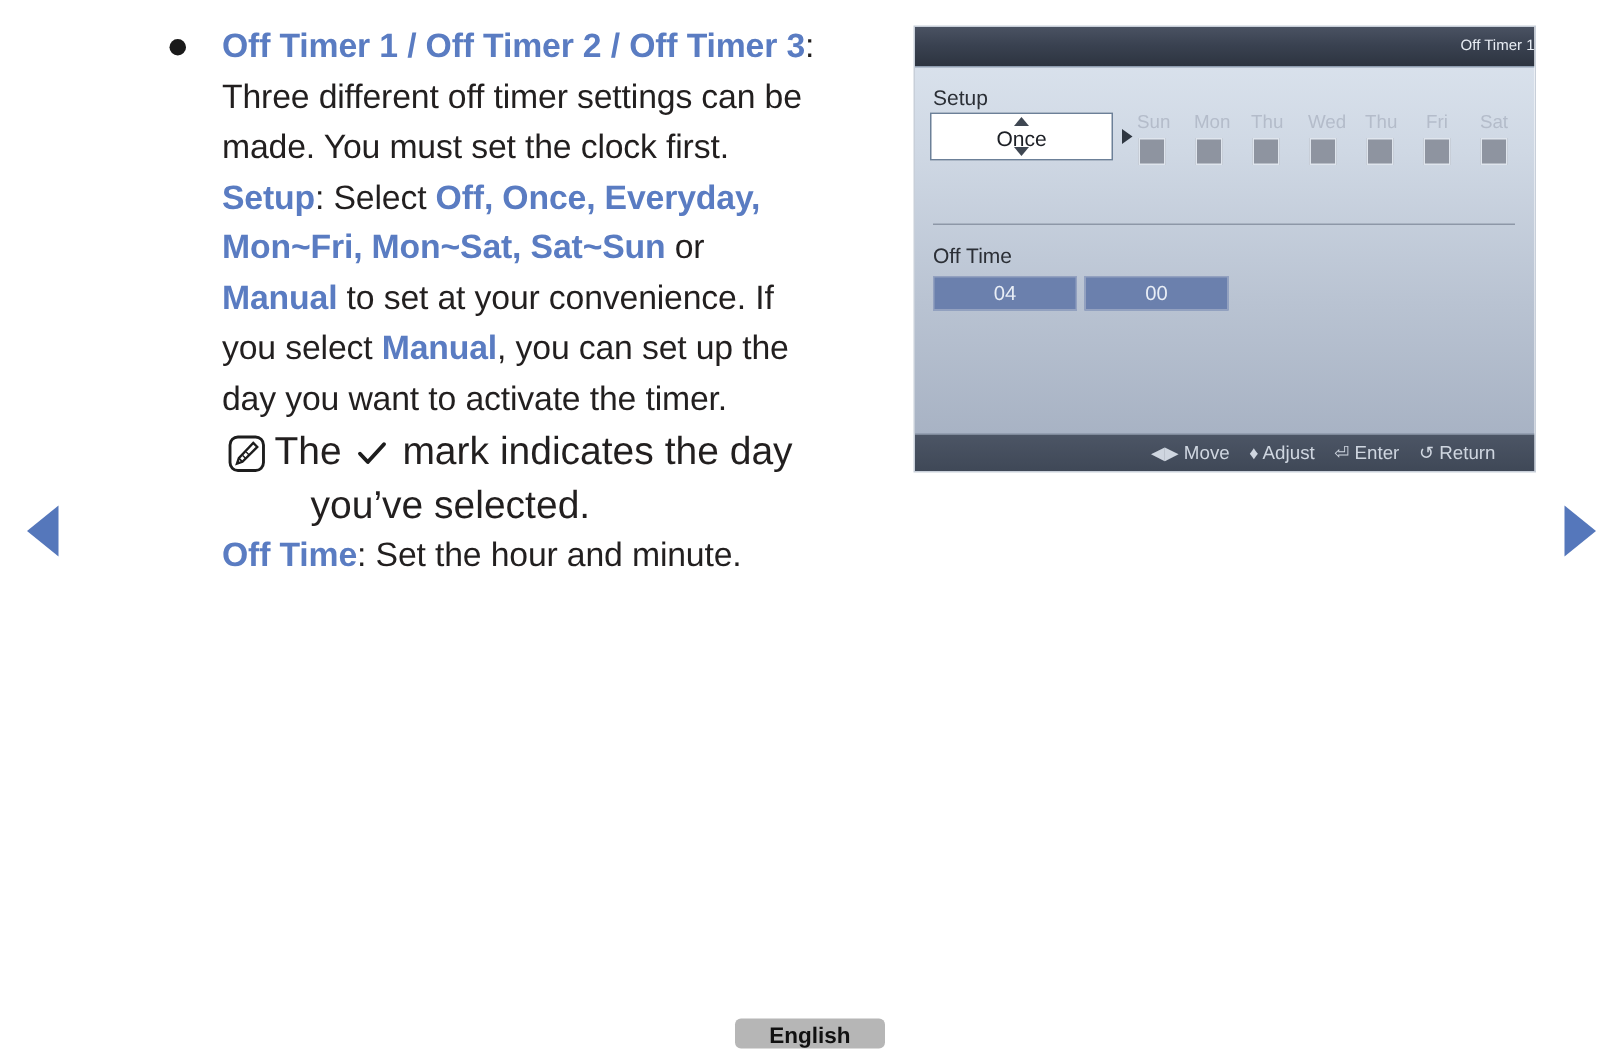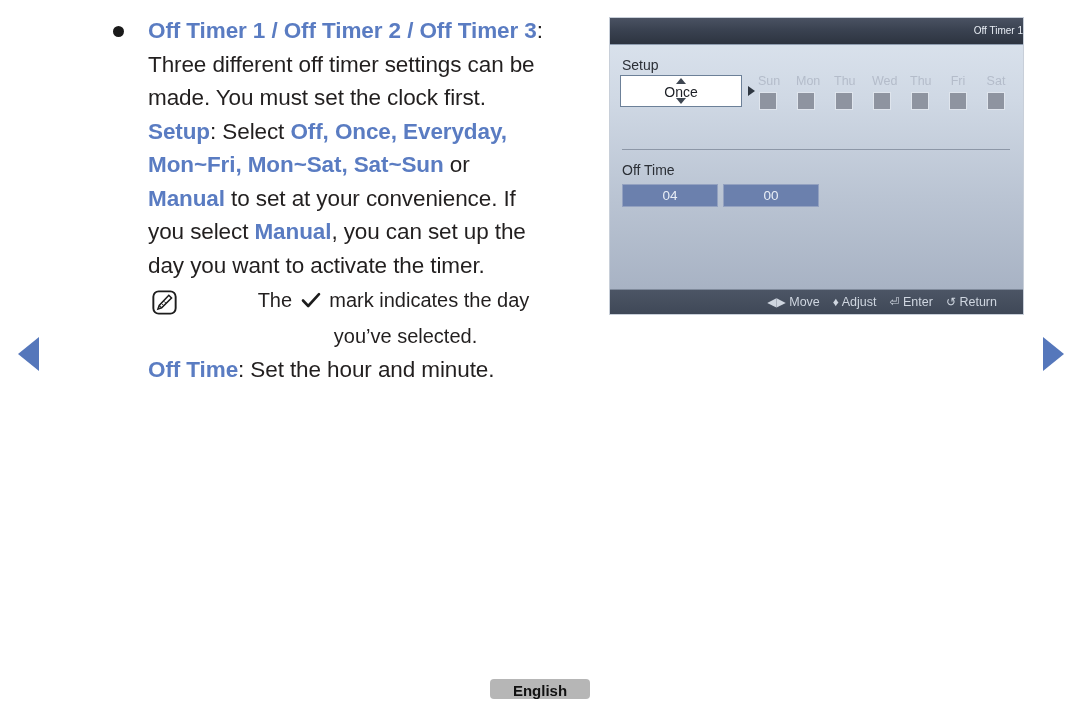--- a/index.html
+++ b/index.html
@@ -77,24 +77,23 @@
   }
   .note-icon {
     position: absolute;
     left: 44px;
     top: 6px;
     width: 25px;
     height: 25px;
   }
   .note-text {
     padding-left: 35px;
-    font-size: 20px;
+    font-size: 26px;
     line-height: 33.5px;
     color: #221f1f;
-    text-align: center;
   }
   .check-mark {
     display: inline-block;
     vertical-align: -2px;
     margin: 0 3px;
   }
 
   
   .osd {
     position: absolute;

